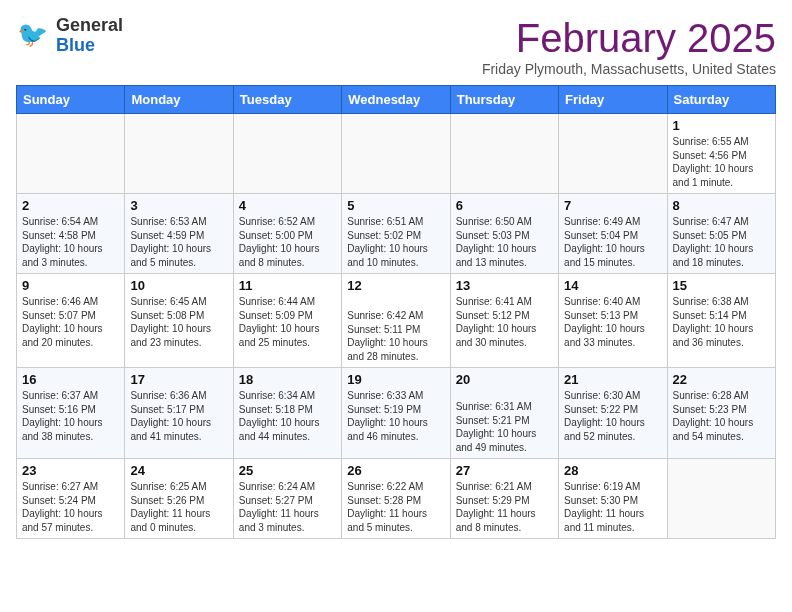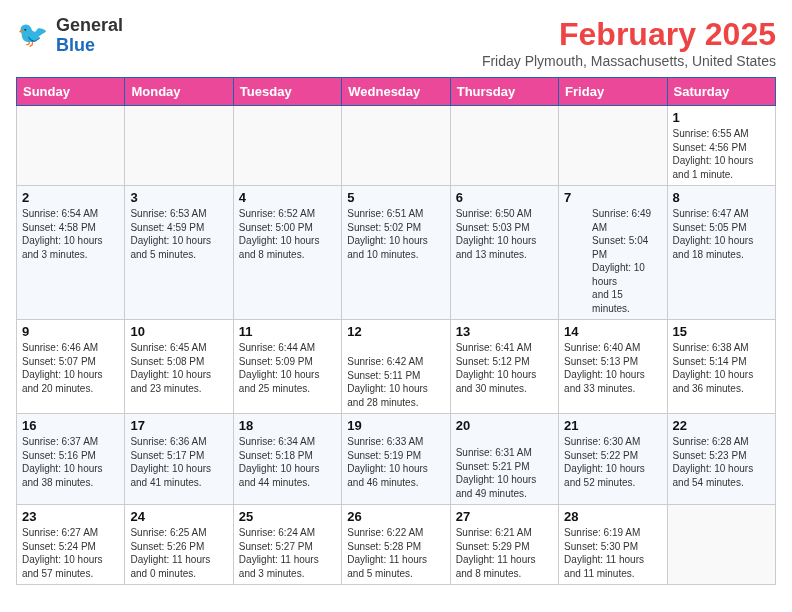--- a/index.html
+++ b/index.html
@@ -31,35 +31,35 @@
       color: #1a6bbf;
     }
     .logo-bird {
       width: 36px;
       height: 36px;
     }
     .title-area {
       text-align: right;
     }
     .month-title {
-      font-size: 32px;
-      font-weight: bold;
-      color: #ef4444;
+      font-size: 40px;
+      font-weight: normal;
+      color: #701a75;
     }
     .location-title {
       font-size: 14px;
       color: #555;
     }
     .calendar {
       width: 100%;
       border-collapse: collapse;
       border: 1px solid #ccc;
     }
     .calendar th {
-      background-color: #ec4899;
+      background-color: #3b82f6;
       color: #fff;
       font-size: 13px;
       font-weight: bold;
       padding: 6px 6px;
       text-align: left;
       border: 1px solid #2060b0;
     }
     .calendar td {
       border: 1px solid #ccc;
       vertical-align: top;
@@ -165,21 +165,21 @@
         </td>
         <td>
           <div class="day-num">6</div>
           <div class="day-info" style="white-space: pre-line;">Sunrise: 6:50 AM
 Sunset: 5:03 PM
 Daylight: 10 hours
 and 13 minutes.</div>
         </td>
         <td>
           <div class="day-num">7</div>
-          <div class="day-info" style="white-space: pre-line; margin-left: 28px;">Sunrise: 6:49 AM
+          <div class="day-info" style="white-space: pre-line;">Sunrise: 6:49 AM
 Sunset: 5:04 PM
 Daylight: 10 hours
 and 15 minutes.</div>
         </td>
         <td>
           <div class="day-num">8</div>
           <div class="day-info" style="white-space: pre-line;">Sunrise: 6:47 AM
 Sunset: 5:05 PM
 Daylight: 10 hours
 and 18 minutes.</div>

